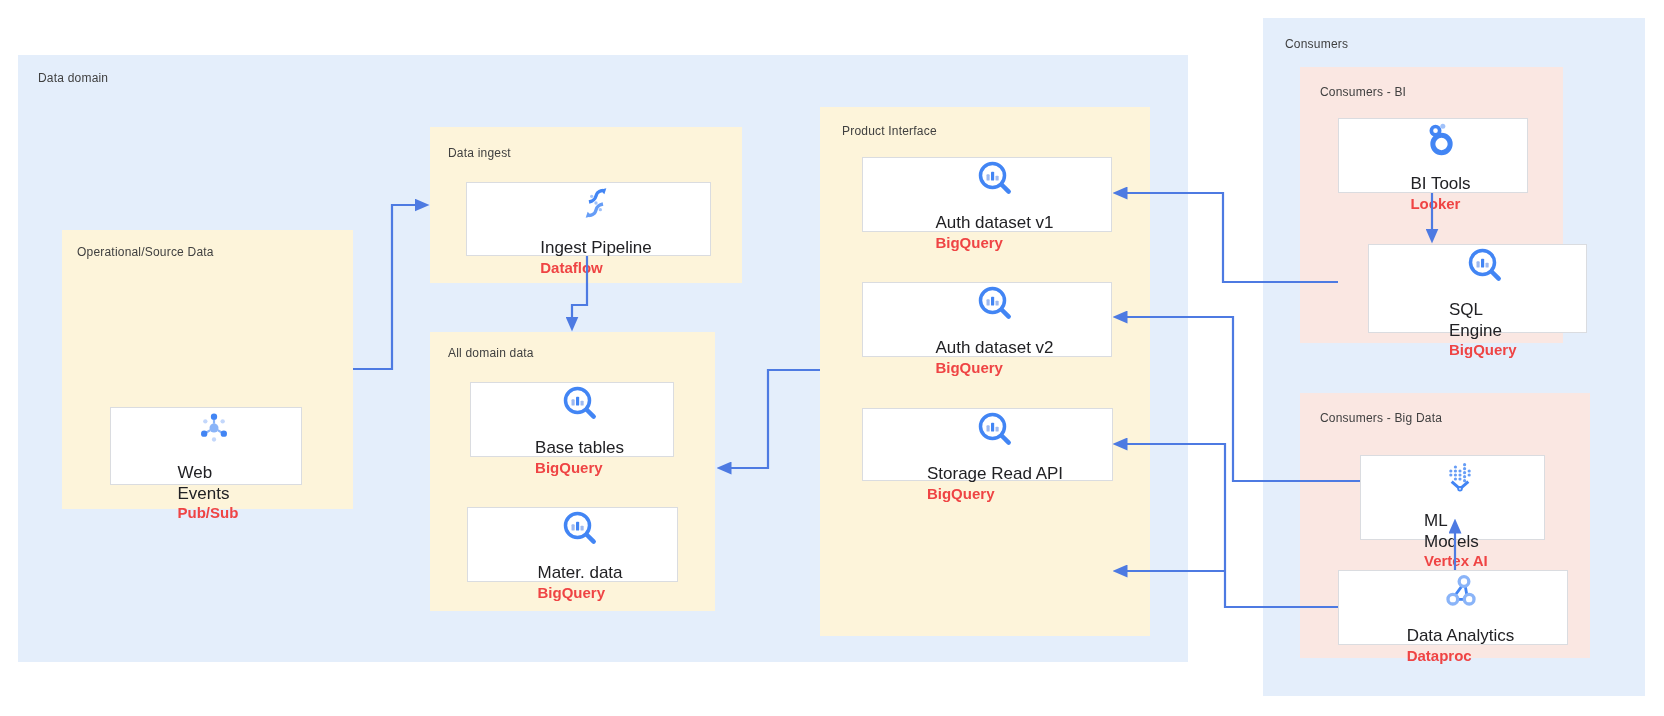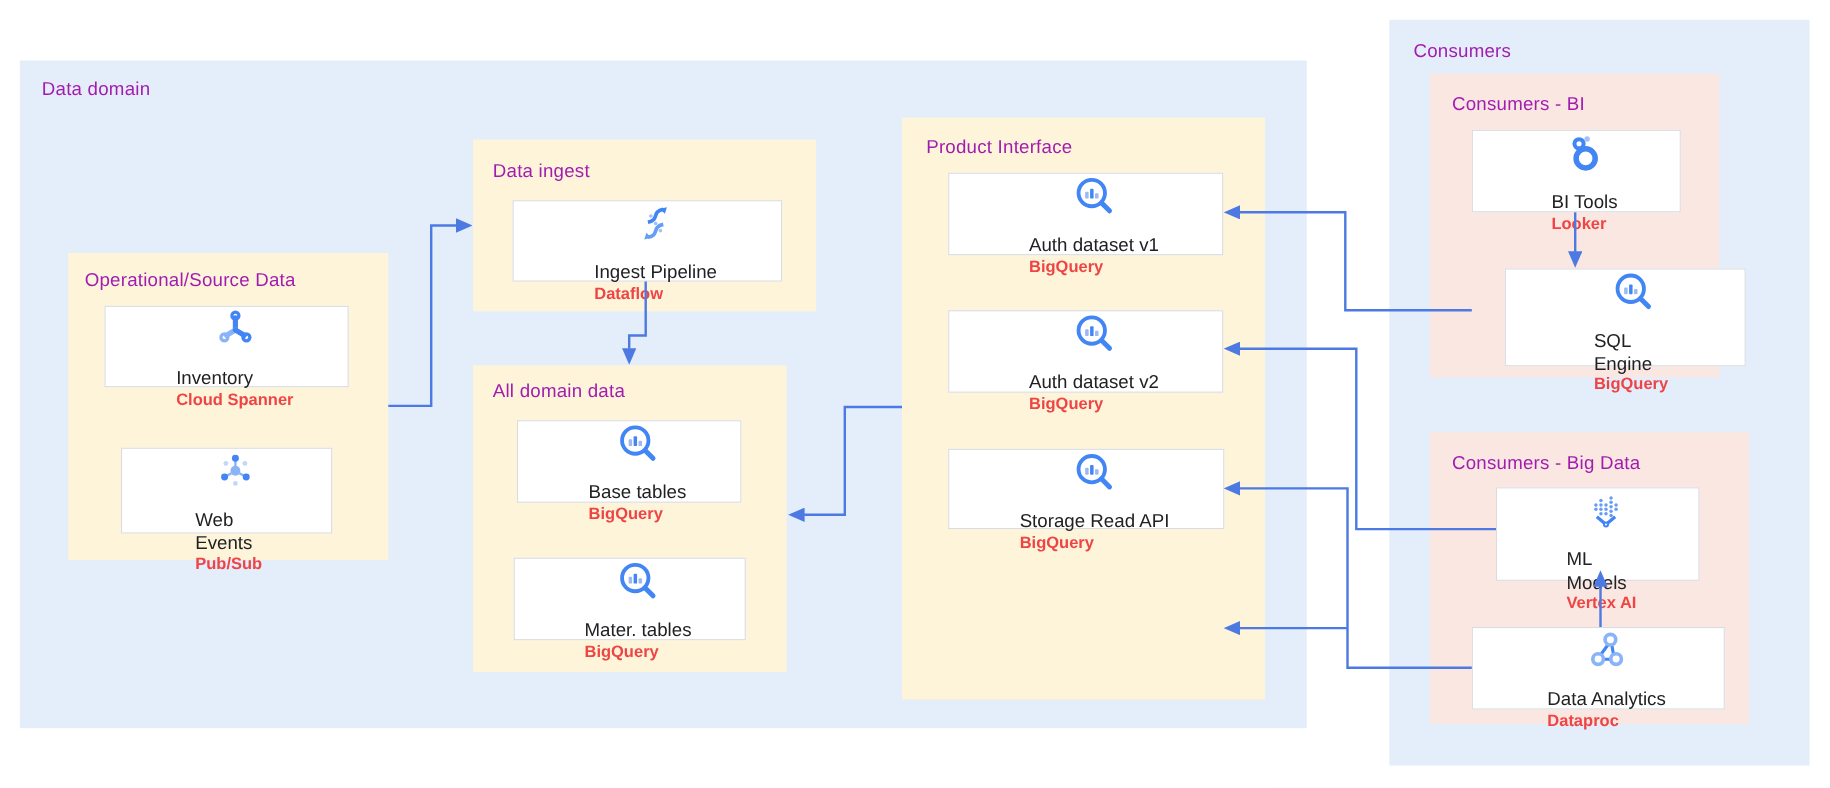--- a/index.html
+++ b/index.html
@@ -2,21 +2,21 @@
 <html><head>
 <meta charset="utf-8">
 <style>
   html,body{margin:0;padding:0;background:#ffffff;}
   .stage{position:relative;width:1664px;height:716px;background:#ffffff;
          font-family:"Liberation Sans",sans-serif;overflow:hidden;}
   .container{position:absolute;background:#e4eefb;}
   .group{position:absolute;}
   .group.yellow{background:#fdf4da;}
   .group.pink{background:#fae7e2;}
-  .zone-label{position:absolute;font-size:17px;color:#a21caf;letter-spacing:.2px;white-space:nowrap;}
+  .zone-label{position:absolute;font-size:12px;color:#404040;letter-spacing:.2px;white-space:nowrap;}
   .card{position:absolute;background:#ffffff;border:1px solid #dadce0;
         display:flex;align-items:center;gap:15px;padding-left:15px;box-sizing:border-box;flex-direction:column;}
   .nicon{flex:0 0 auto;width:40px;height:40px;display:flex;align-items:center;justify-content:center;}
   .nicon svg{width:40px;height:40px;}
   .ntext{display:flex;flex-direction:column;line-height:1.22;}
   .ntitle{font-size:17px;color:#212124;}
   .nsub{font-size:15px;color:#ef4444;font-weight:bold;}
   .narrow .ntitle{max-width:72px;}
   .edges{position:absolute;left:0;top:0;z-index:6;pointer-events:none;}
   .card,.group,.container{z-index:auto;}
@@ -121,31 +121,20 @@
 
   <div class="group yellow" style="left:820px;top:107px;width:330px;height:529px"></div>
   <div class="zone-label" style="left:842px;top:124px">Product Interface</div>
 
   <div class="group pink" style="left:1300px;top:67px;width:263px;height:276px"></div>
   <div class="zone-label" style="left:1320px;top:85px">Consumers - BI</div>
 
   <div class="group pink" style="left:1300px;top:393px;width:290px;height:265px"></div>
   <div class="zone-label" style="left:1320px;top:411px">Consumers - Big Data</div>
 
-  <div class="card" style="left:95px;top:278px;width:222px;height:74px">
-    <span class="nicon">
-        <svg>
-          <use href="#ic-spanner"></use>
-        </svg>
-      </span>
-    <span class="ntext">
-      <span class="ntitle">Inventory</span>
-      <span class="nsub">Cloud Spanner</span>
-    </span>
-  </div>
 
   <div class="card narrow" style="left:110px;top:407px;width:192px;height:78px">
     <span class="nicon">
         <svg>
           <use href="#ic-pubsub"></use>
         </svg>
       </span>
     <span class="ntext">
       <span class="ntitle">Web Events</span>
       <span class="nsub">Pub/Sub</span>
@@ -176,21 +165,21 @@
     </span>
   </div>
 
   <div class="card" style="left:467px;top:507px;width:211px;height:75px">
     <span class="nicon">
         <svg>
           <use href="#ic-bigquery"></use>
         </svg>
       </span>
     <span class="ntext">
-      <span class="ntitle">Mater. tables</span>
+      <span class="ntitle">Mater. data</span>
       <span class="nsub">BigQuery</span>
     </span>
   </div>
 
   <div class="card" style="left:862px;top:157px;width:250px;height:75px">
     <span class="nicon">
         <svg>
           <use href="#ic-bigquery"></use>
         </svg>
       </span>
@@ -242,21 +231,21 @@
         <svg>
           <use href="#ic-bigquery"></use>
         </svg>
       </span>
     <span class="ntext">
       <span class="ntitle">SQL Engine</span>
       <span class="nsub">BigQuery</span>
     </span>
   </div>
 
-  <div class="card narrow" style="left:1360px;top:443px;width:185px;height:85px">
+  <div class="card narrow" style="left:1360px;top:455px;width:185px;height:85px">
     <span class="nicon">
         <svg>
           <use href="#ic-vertex"></use>
         </svg>
       </span>
     <span class="ntext">
       <span class="ntitle">ML Models</span>
       <span class="nsub">Vertex AI</span>
     </span>
   </div>

